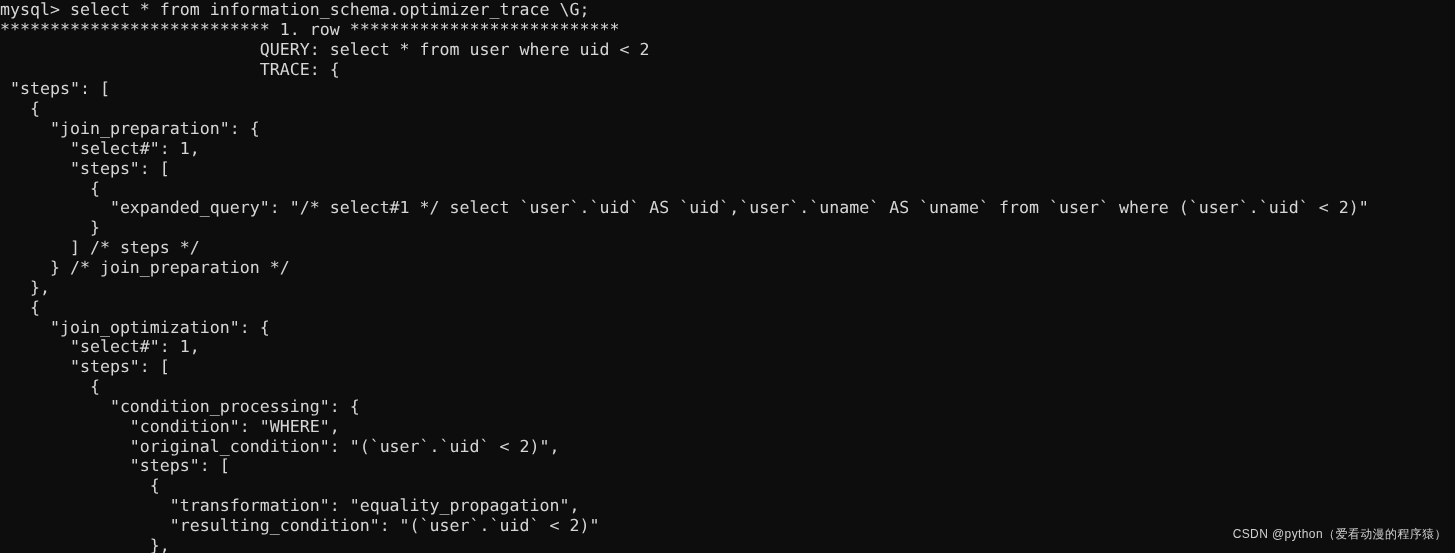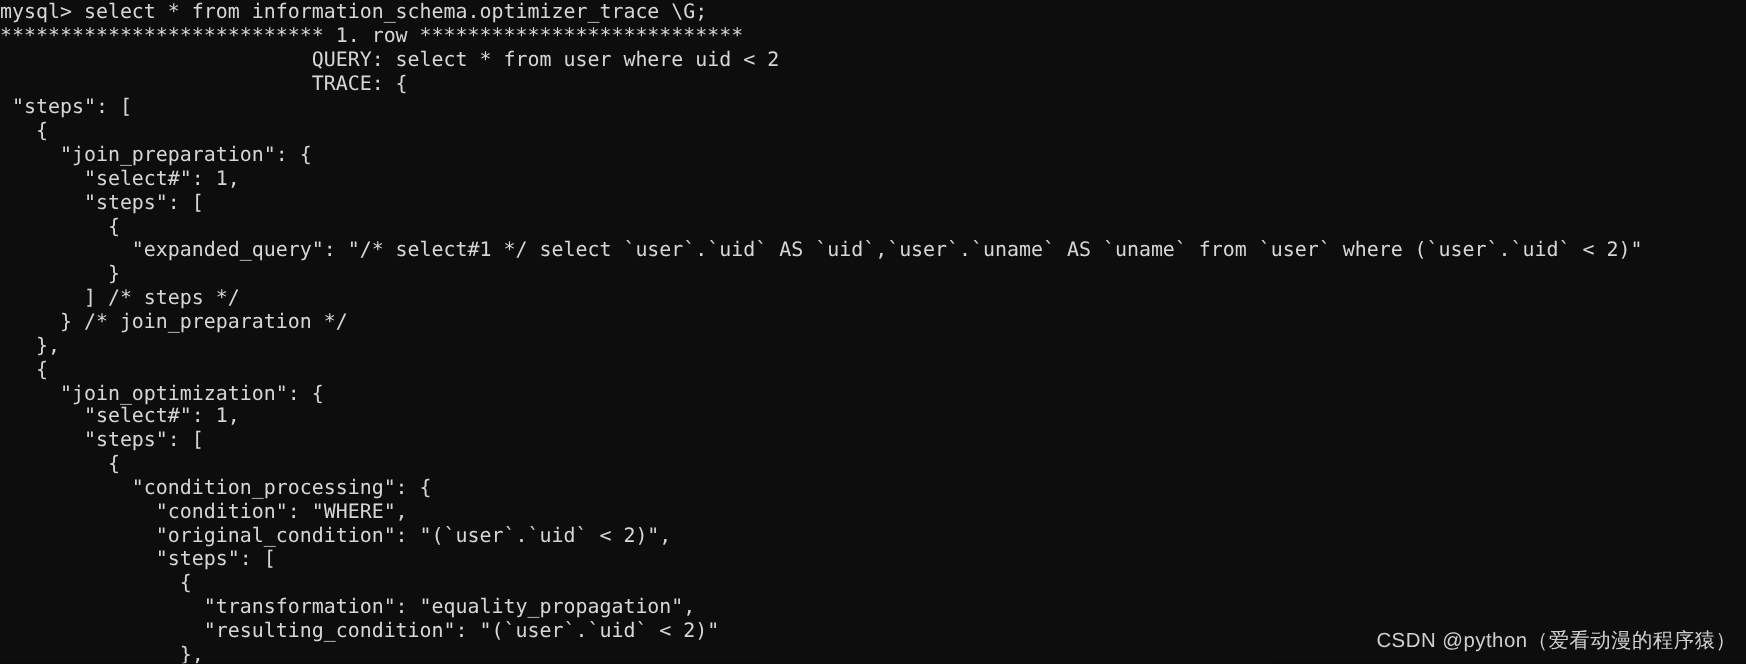--- a/index.html
+++ b/index.html
@@ -36,21 +36,21 @@
     display: block;
     height: 19.85px;
     white-space: pre;
     overflow: visible;
   }
   #watermark {
     position: absolute;
     right: 8px;
     bottom: 8px;
     font-family: "Liberation Sans", "DejaVu Sans", sans-serif;
-    font-size: 17px;
+    font-size: 12px;
     line-height: 22px;
     color: #cfcfcf;
     letter-spacing: 0.4px;
     white-space: pre;
     user-select: none;
   }
 </style>
 </head>
 <body>
 

